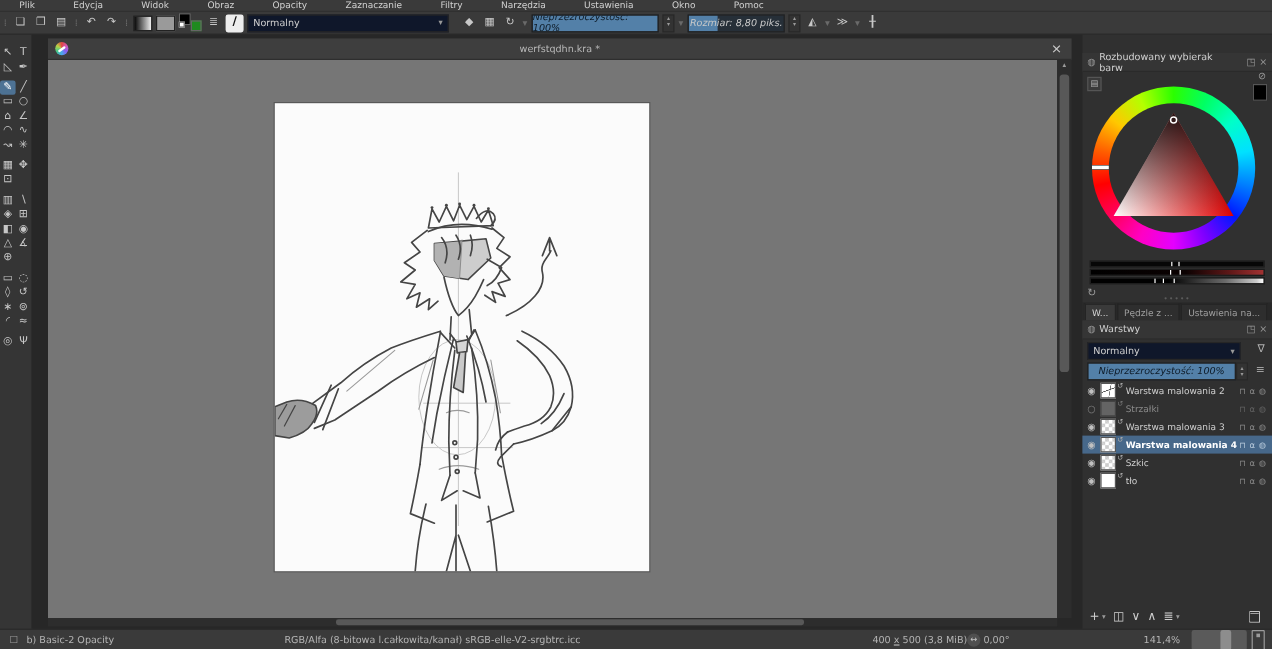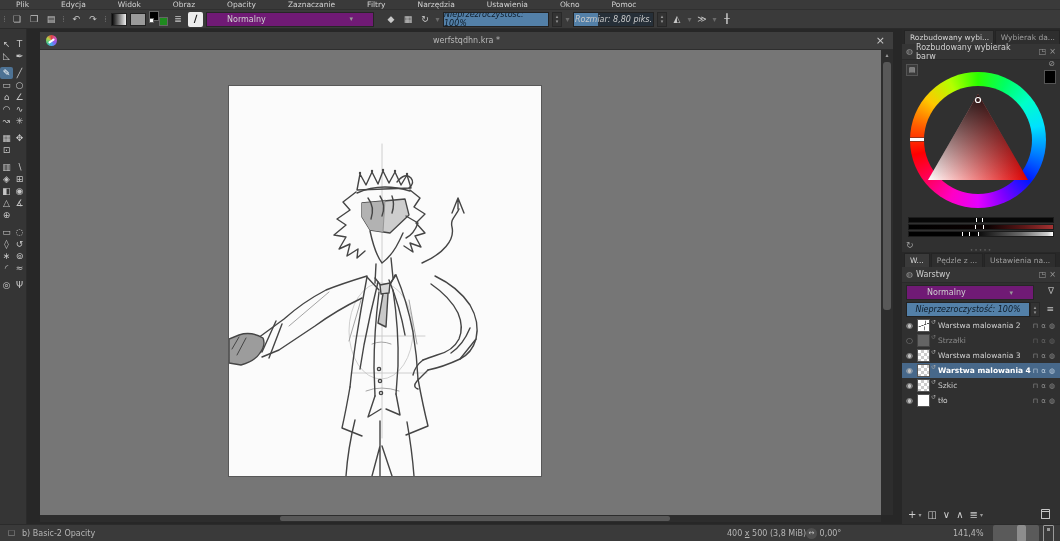--- a/index.html
+++ b/index.html
@@ -20,22 +20,22 @@
   .tb-ic { width:14px; height:14px; line-height:14px; text-align:center; color:#c8c8c8; font-size:9px; }
   .tb-sep { color:#6a6a6a; font-size:8px; width:5px; text-align:center; }
   .sw-grad { width:16px; height:13px; background:linear-gradient(to right,#050505,#efefef); border:1px solid #222; }
   .sw-pat { width:16px; height:13px; background:#9a9a9a; border:1px solid #222; }
   .fgbg { position:relative; width:19px; height:16px; }
   .fgbg .fg { position:absolute; left:0; top:0; width:10px; height:10px; background:#000; border:1px solid #666; }
   .fgbg .wh { position:absolute; left:0; top:7px; width:5px; height:5px; background:#fff; border:1px solid #666; }
   .fgbg .bg { position:absolute; left:10px; top:6px; width:9px; height:9px; background:#1f8a1f; border:1px solid #666; }
   .brush-ed { width:15px; height:15px; background:#ededed; border-radius:2px; color:#111;
     font-size:10px; line-height:14px; text-align:center; font-weight:bold; }
-  .dd { height:15px; background:#701a75; border:1px solid #262626; display:flex;
-    align-items:center; padding:0 20px; color:#cfcfcf; }
+  .dd { height:15px; background:#0f172a; border:1px solid #262626; display:flex;
+    align-items:center; padding:0 4px; color:#cfcfcf; }
   .dd .caret { margin-left:auto; color:#9a9a9a; font-size:7px; }
   .slider { position:relative; height:15px; background:#262f38; border:1px solid #222;
     overflow:hidden; display:flex; align-items:center; justify-content:center;font-style:italic; }
   .slider .fill { position:absolute; left:0; top:0; bottom:0; background:#5380a8; }
   .slider .lbl { position:relative; z-index:2; font-size:8px; }
   .spin { display:flex; flex-direction:column; justify-content:center; width:10px;
     height:15px; background:#333; border:1px solid #282828; color:#999; }
   .spin span { font-size:5px; line-height:5px; text-align:center; }
   
   .toolbox { left:0; top:29px; width:27px; height:495px; background:#353535;
@@ -334,24 +334,20 @@
   <div class="ab vscroll">
     <div class="arrow">▴</div>
     <div class="thumb"></div>
   </div>
   <div class="ab hscroll">
     <div class="thumb"></div>
   </div>
 
   <div class="ab rightpanel">
 
-    <div class="tabsrow" style="top:0">
-      <span class="tab active">Rozbudowany wybi...</span>
-      <span class="tab">Wybierak da...</span>
-    </div>
 
     <div class="dhead" style="top:15px">
       <span class="hic">◍</span>
       <span class="dtitle">Rozbudowany wybierak barw</span>
       <span class="spacer"></span>
       <span class="hic">◳</span>
       <span class="hic">×</span>
     </div>
 
     <div class="mini-btn" style="left:4px; top:35px">▤</div>
@@ -495,20 +491,21 @@
       <span class="bic">∧</span>
       <span class="bic">≣</span>
       <span class="c7">▾</span>
       <span class="trash"></span>
     </div>
   </div>
 
   <div class="ab statusbar">
     <span class="ab" style="left:8px; color:#9f9f9f">☐</span>
     <span class="ab" style="left:22px">b) Basic-2 Opacity</span>
+    <span class="ab" style="left:237px">RGB/Alfa (8-bitowa l.całkowita/kanał)  sRGB-elle-V2-srgbtrc.icc</span>
     <span class="ab" style="left:727px">
       <span>400</span>
       <span style="text-decoration:underline">x</span>
       <span>500 (3,8 MiB)</span>
     </span>
     <span class="ab" style="left:806px">
       <span class="rot-ic">↔</span>
       <span>0,00°</span>
     </span>
     <span class="ab" style="left:953px">141,4%</span>

